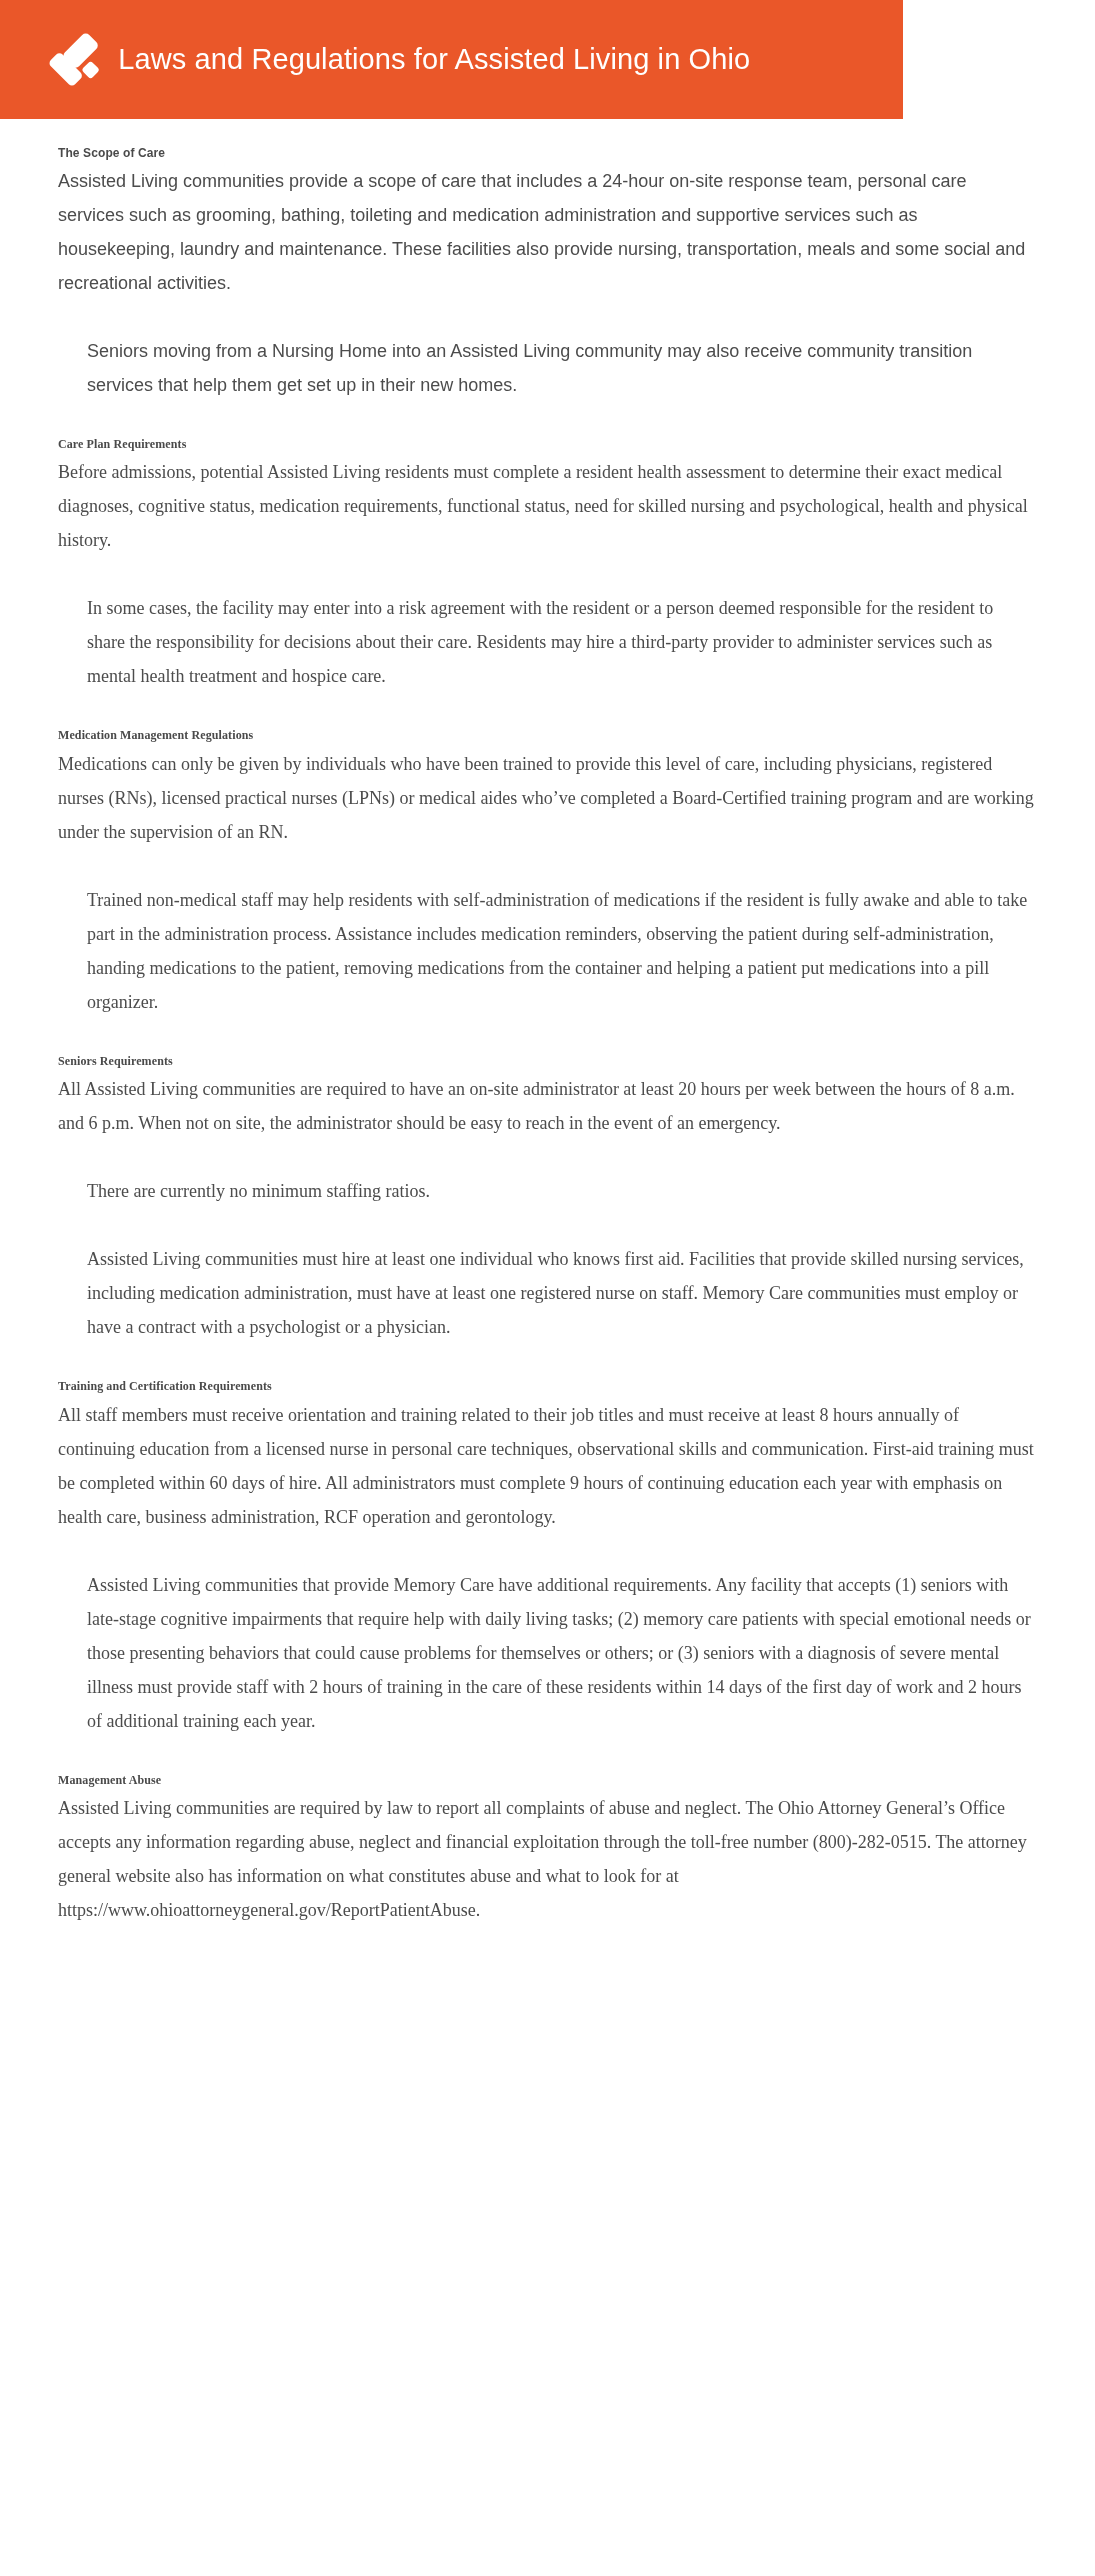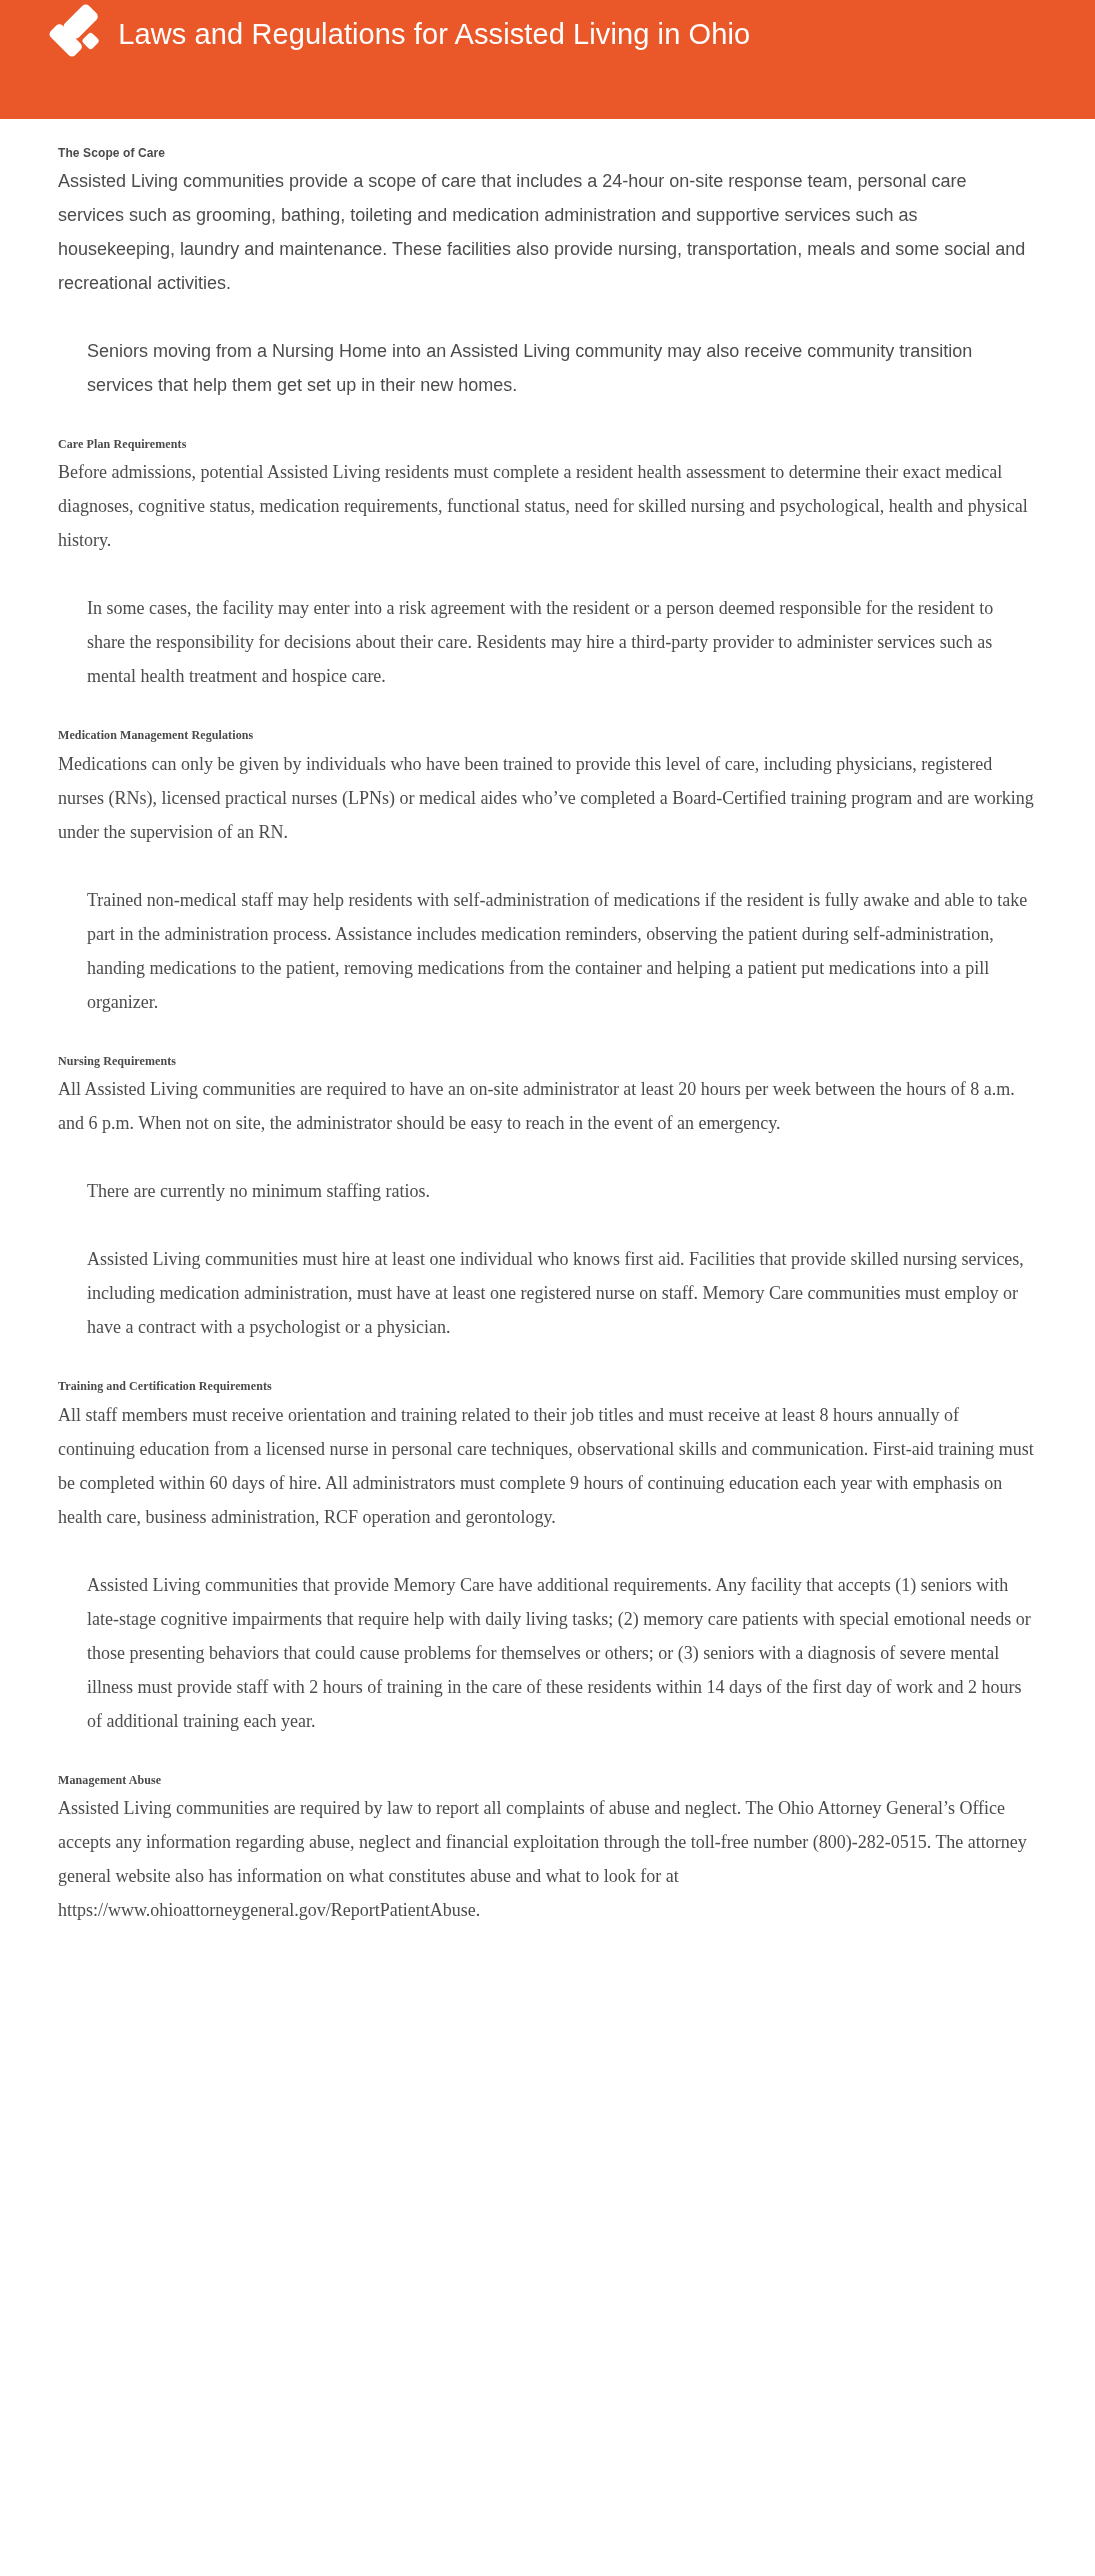--- a/index.html
+++ b/index.html
@@ -11,23 +11,23 @@
     width: 1095px;
     min-height: 2576px;
     font-family: "Liberation Sans", "DejaVu Sans", sans-serif;
     -webkit-font-smoothing: antialiased;
   }
 
   
   .header-band {
     background: #ea5729;
     height: 119px;
-    width: 1095px;
+    width: 903px;
     display: flex;
-    align-items: flex-start;
+    align-items: center;
     box-sizing: border-box;
     padding-left: 43px;
   }
   .header-icon {
     width: 62px;
     height: 62px;
     flex: 0 0 62px;
     display: block;
     margin-right: 13.3px;
   }
@@ -112,21 +112,21 @@
     <p class="para">In some cases, the facility may enter into a risk agreement with the resident or a person deemed responsible for the resident to share the responsibility for decisions about their care. Residents may hire a third-party provider to administer services such as mental health treatment and hospice care.</p>
   </section>
 
   <section class="section">
     <h2 class="section-heading">Medication Management Regulations</h2>
     <p class="para">Medications can only be given by individuals who have been trained to provide this level of care, including physicians, registered nurses (RNs), licensed practical nurses (LPNs) or medical aides who’ve completed a Board-Certified training program and are working under the supervision of an RN.</p>
     <p class="para">Trained non-medical staff may help residents with self-administration of medications if the resident is fully awake and able to take part in the administration process. Assistance includes medication reminders, observing the patient during self-administration, handing medications to the patient, removing medications from the container and helping a patient put medications into a pill organizer.</p>
   </section>
 
   <section class="section">
-    <h2 class="section-heading">Nursing Requirements</h2>
+    <h2 class="section-heading">Seniors Requirements</h2>
     <p class="para">All Assisted Living communities are required to have an on-site administrator at least 20 hours per week between the hours of 8 a.m. and 6 p.m. When not on site, the administrator should be easy to reach in the event of an emergency.</p>
     <p class="para">There are currently no minimum staffing ratios.</p>
     <p class="para">Assisted Living communities must hire at least one individual who knows first aid. Facilities that provide skilled nursing services, including medication administration, must have at least one registered nurse on staff. Memory Care communities must employ or have a contract with a psychologist or a physician.</p>
   </section>
 
   <section class="section">
     <h2 class="section-heading">Training and Certification Requirements</h2>
     <p class="para">All staff members must receive orientation and training related to their job titles and must receive at least 8 hours annually of continuing education from a licensed nurse in personal care techniques, observational skills and communication. First-aid training must be completed within 60 days of hire. All administrators must complete 9 hours of continuing education each year with emphasis on health care, business administration, RCF operation and gerontology.</p>
     <p class="para">Assisted Living communities that provide Memory Care have additional requirements. Any facility that accepts (1) seniors with late-stage cognitive impairments that require help with daily living tasks; (2) memory care patients with special emotional needs or those presenting behaviors that could cause problems for themselves or others; or (3) seniors with a diagnosis of severe mental illness must provide staff with 2 hours of training in the care of these residents within 14 days of the first day of work and 2 hours of additional training each year.</p>
   </section>

